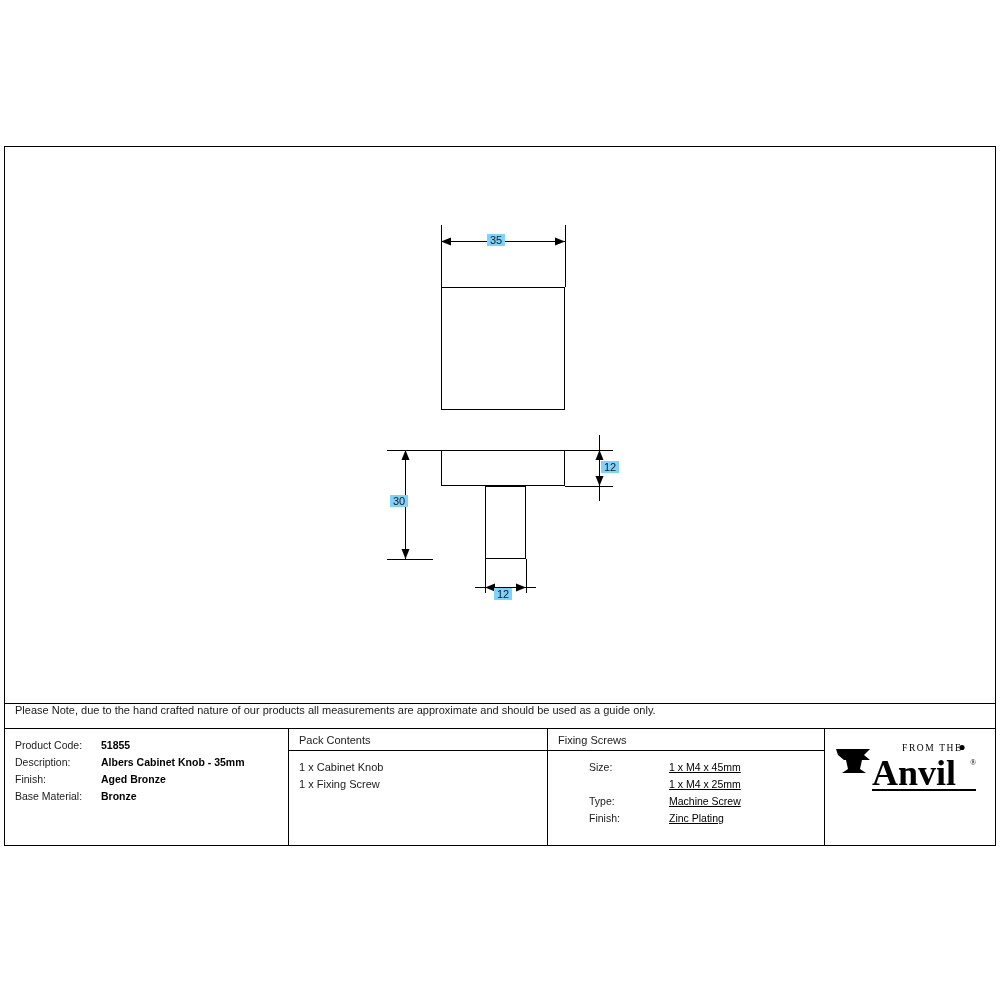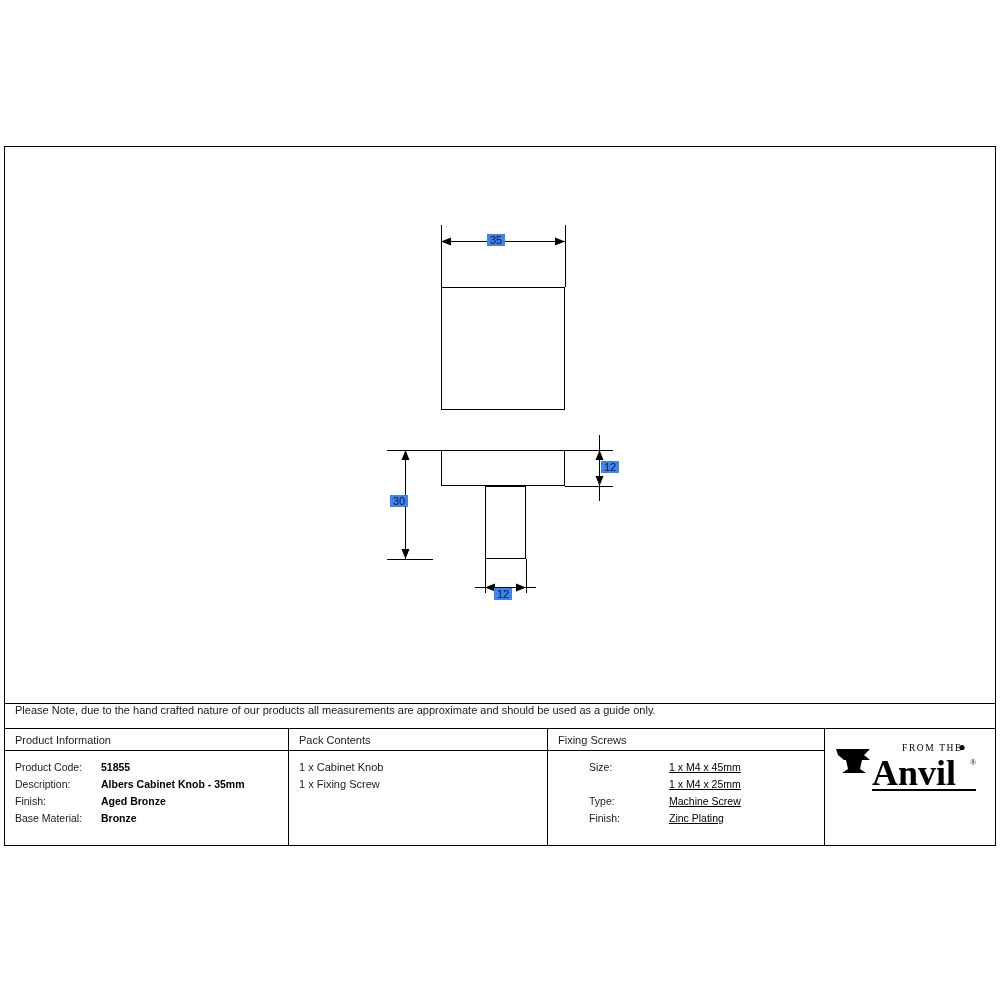--- a/index.html
+++ b/index.html
@@ -132,21 +132,21 @@
     background: #000;
   }
   .dimline.h { height: 1px; }
   .dimline.v { width: 1px; }
   .extline.v { width: 1px; }
   .extline.h { height: 1px; }
   .dimlabel {
     position: absolute;
     font-size: 11px;
     color: #1a1a1a;
-    background: #3b82f6;
+    background: #7dd3fc;
     padding: 0 3px;
     white-space: nowrap;
   }
   svg.arrow { position: absolute; overflow: visible; }
 </style>
 </head>
 <body>
 
 <div id="sheet">
 
@@ -203,21 +203,20 @@
     <div class="dimlabel" style="left:489px; top:441px;">12</div>
   </div>
 
   <div id="note-bar">
     <div class="note-text">Please Note, due to the hand crafted nature of our products all measurements are approximate and should be used as a guide only.</div>
   </div>
 
   <div id="info-block">
 
     <div class="info-col col-product">
-      <div class="col-head">Product Information</div>
       <div class="rows">
         <div class="kv">
           <span class="k">Product Code:</span>
           <span class="v">51855</span>
         </div>
         <div class="kv">
           <span class="k">Description:</span>
           <span class="v">Albers Cabinet Knob - 35mm</span>
         </div>
         <div class="kv">

